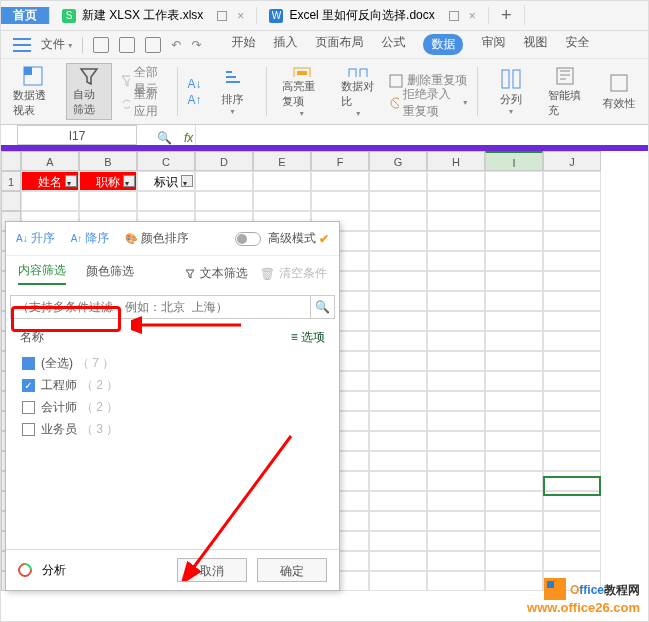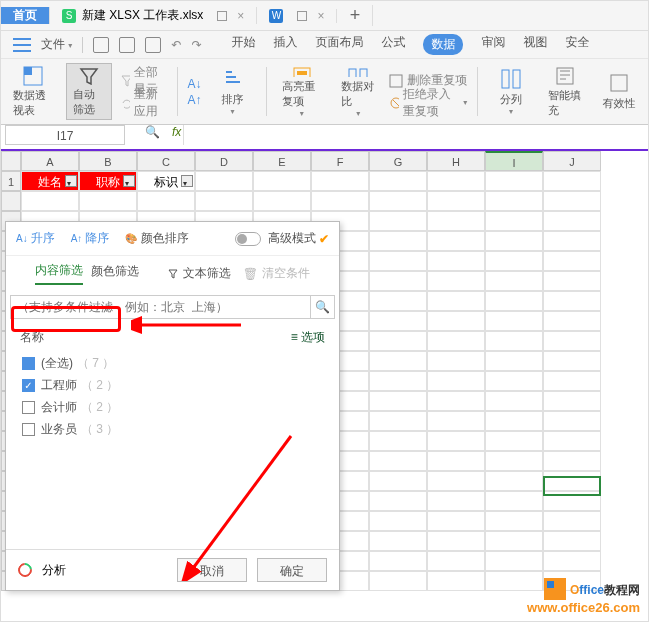--- a/index.html
+++ b/index.html
@@ -23,21 +23,21 @@
 .menu-items .active{background:#4a90e2;color:#fff;padding:2px 8px;border-radius:10px}
 .ribbon{height:66px;display:flex;background:#f5f5f5;border-bottom:1px solid #ccc;padding:4px 6px;gap:8px}
 .rbtn{display:flex;flex-direction:column;align-items:center;justify-content:center;padding:2px 6px;min-width:46px;color:#555;position:relative}
 .rbtn.sel{background:#e0e0e0;border:1px solid #bbb}
 .rbtn .ri{width:22px;height:22px}
 .rbtn .lbl{font-size:11px;margin-top:2px}
 .rcol{display:flex;flex-direction:column;justify-content:center;gap:2px;color:#888;font-size:11px}
 .rcol .row{display:flex;align-items:center;gap:4px}
 .rci{width:14px;height:14px}
 .rdiv{width:1px;background:#d5d5d5;margin:4px 2px}
-.fbar{height:26px;display:flex;align-items:flex-start;border-bottom:2px solid #6d28d9;padding:0 4px;background:#fff}
+.fbar{height:26px;display:flex;align-items:flex-end;border-bottom:6px solid #6d28d9;padding:0 16px;background:#fff}
 .namebox{width:120px;height:20px;border:1px solid #ccc;text-align:center;line-height:20px;color:#555;margin-right:20px}
 .fx{color:#4d7c0f;font-style:italic;margin-right:2px}
 .grid{position:relative;background:#fff}
 .colhdrs{display:flex;height:20px}
 .colhdr{width:58px;border:1px solid #ccc;background:#f0f0f0;text-align:center;line-height:20px;color:#555;font-size:11px}
 .colhdr.corner{width:20px}
 .colhdr.sel{background:#d4e8d4;border-top:2px solid #2b8a3e}
 .row{display:flex;height:20px}
 .rowhdr{width:20px;border:1px solid #ccc;background:#f0f0f0;text-align:center;line-height:20px;font-size:11px;color:#555}
 .cell{width:58px;height:20px;border:1px solid #e0e0e0}
@@ -46,21 +46,21 @@
 .dd{position:absolute;right:1px;top:3px;width:12px;height:12px;background:#eee;border:1px solid #888}
 .dd:after{content:"▾";font-size:8px;position:absolute;left:1px;top:-2px;color:#333}
 .selcell{position:absolute;border:2px solid #2b8a3e;left:542px;top:325px;width:58px;height:20px}
 .filterpop{position:absolute;left:4px;top:220px;width:335px;height:370px;background:#fff;border:1px solid #bbb;box-shadow:2px 2px 6px rgba(0,0,0,.2)}
 .fp-top{display:flex;align-items:center;padding:8px 10px;gap:16px;border-bottom:1px solid #eee}
 .fp-top .link{color:#4a90e2;display:flex;align-items:center;gap:3px}
 .fp-top .plain{color:#555;display:flex;align-items:center;gap:3px}
 .toggle{width:26px;height:14px;border:1px solid #aaa;border-radius:7px;position:relative;margin-right:4px}
 .toggle:after{content:"";position:absolute;width:10px;height:10px;background:#aaa;border-radius:50%;left:1px;top:1px}
 .orange-v{color:#f90;font-weight:bold}
-.fp-tabs{display:flex;gap:8px;padding:6px 29px;align-items:center}
+.fp-tabs{display:flex;gap:20px;padding:6px 12px;align-items:center}
 .fp-tabs .t{padding-bottom:4px;color:#555}
 .fp-tabs .t.a{color:#2b8a3e;border-bottom:2px solid #2b8a3e}
 .fp-tabs .r{margin-left:auto;color:#555;display:flex;gap:4px;align-items:center}
 .fp-search{margin:4px 4px;display:flex;align-items:center}
 .fp-search input{flex:1;border:1px solid #ccc;height:24px;padding:0 6px;color:#888}
 .fp-search .mag{width:24px;height:24px;border:1px solid #ccc;border-left:none;display:flex;align-items:center;justify-content:center;color:#888}
 .fp-hdr{display:flex;padding:6px 14px;color:#555}
 .fp-hdr .opt{margin-left:auto;color:#14532d}
 .fp-list{padding:0 16px}
 .fp-item{display:flex;align-items:center;height:22px;color:#555;position:relative}
@@ -89,20 +89,21 @@
 <div class="tabbar">
   <div class="tab home">首页</div>
   <div class="tab">
     <span class="ico s">S</span>
     <span>新建 XLSX 工作表.xlsx</span>
     <span class="win"></span>
     <span class="x">×</span>
   </div>
   <div class="tab">
     <span class="ico w">W</span>
+    <span>Excel 里如何反向选择.docx</span>
     <span class="win"></span>
     <span class="x">×</span>
   </div>
   <div class="tab plus">+</div>
 </div>
 
 <div class="menubar">
   <div class="hamb">
       <span></span>
       <span></span>

